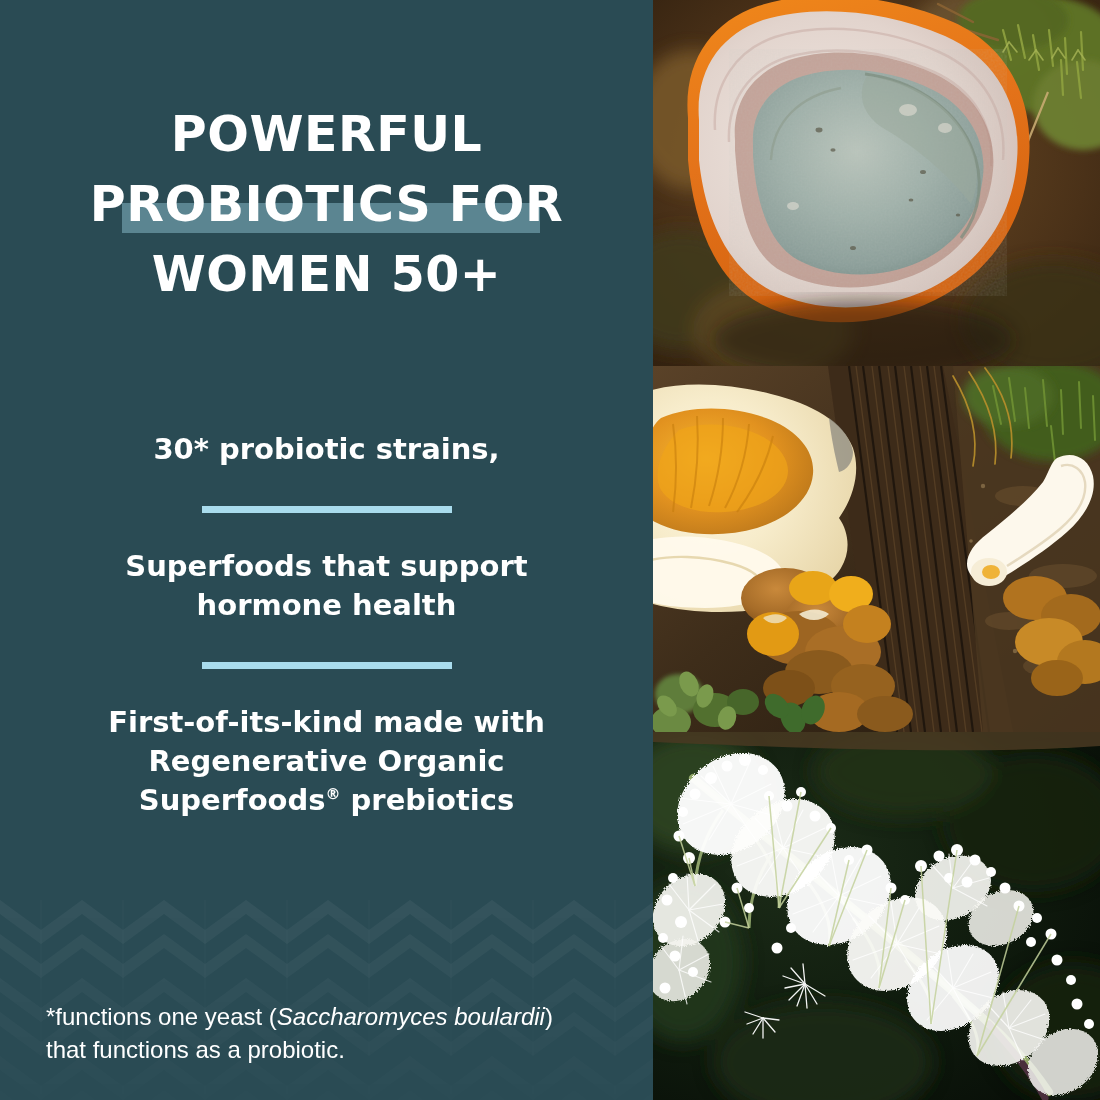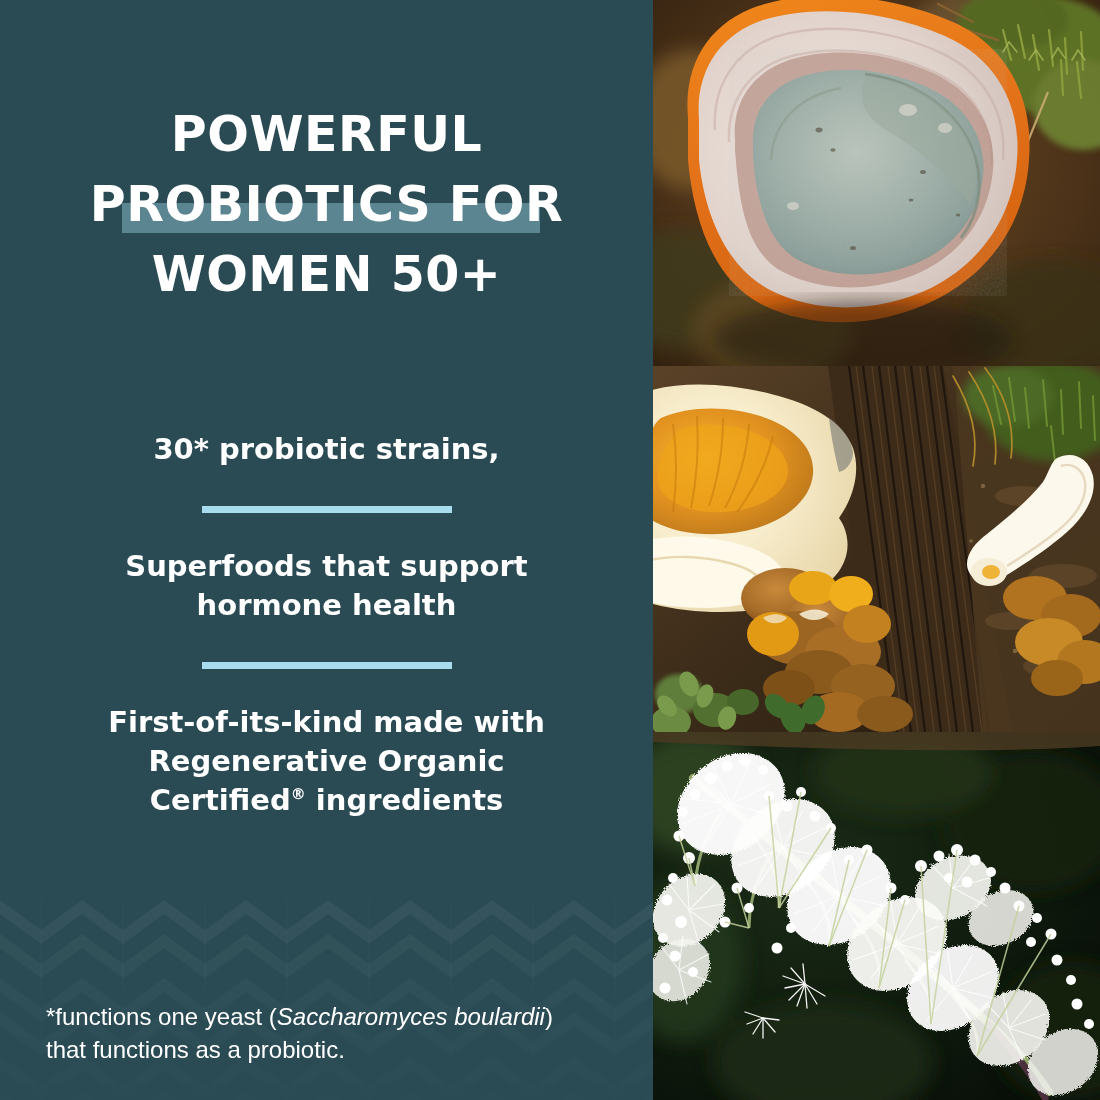--- a/index.html
+++ b/index.html
@@ -185,21 +185,21 @@
           <span>hormone health</span>
         </div>
 
         <div class="divider-wrap">
           <div class="divider"></div>
         </div>
 
         <div class="benefit">
           <span>First-of-its-kind made with</span><br>
           <span>Regenerative Organic</span><br>
-          <span>Certified</span><sup>®</sup><span> ingredients</span>
+          <span>Superfoods</span><sup>®</sup><span> prebiotics</span>
         </div>
 
       </div>
 
       <div class="footnote">
         <span>*functions one yeast (</span><em>Saccharomyces boulardii</em><span>) that functions as a probiotic.</span>
       </div>
 
     </div>
   </div>

